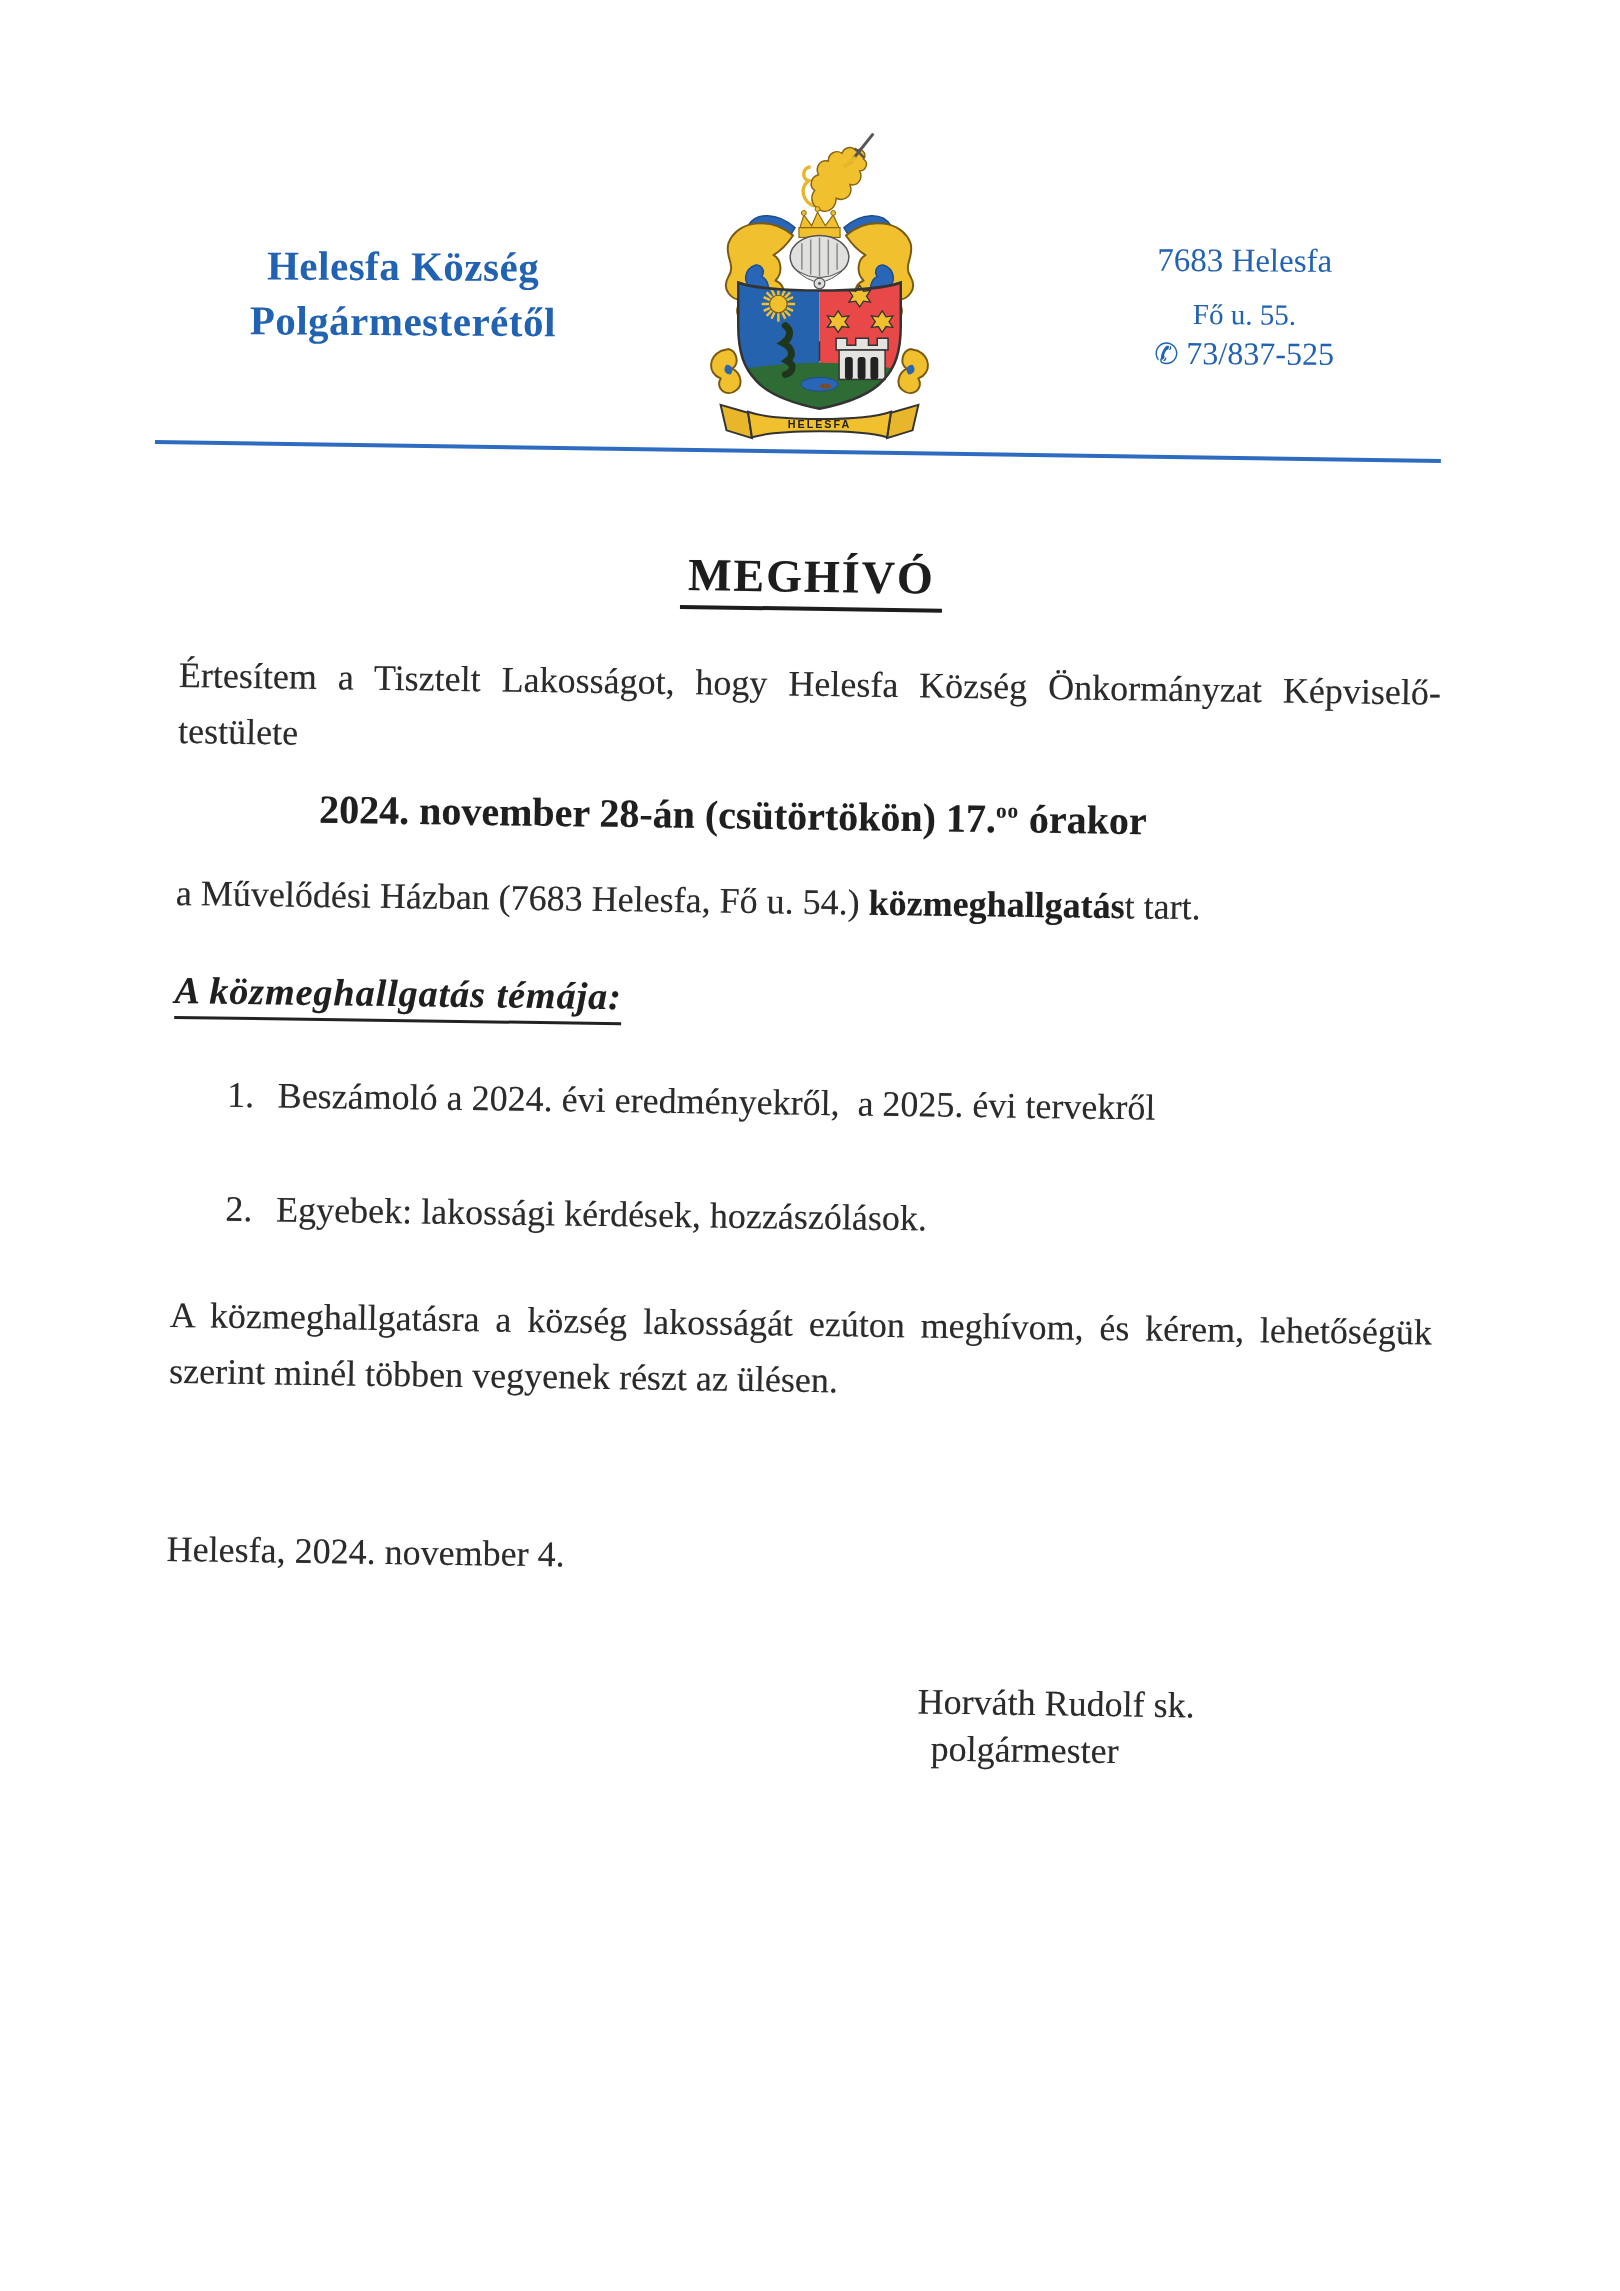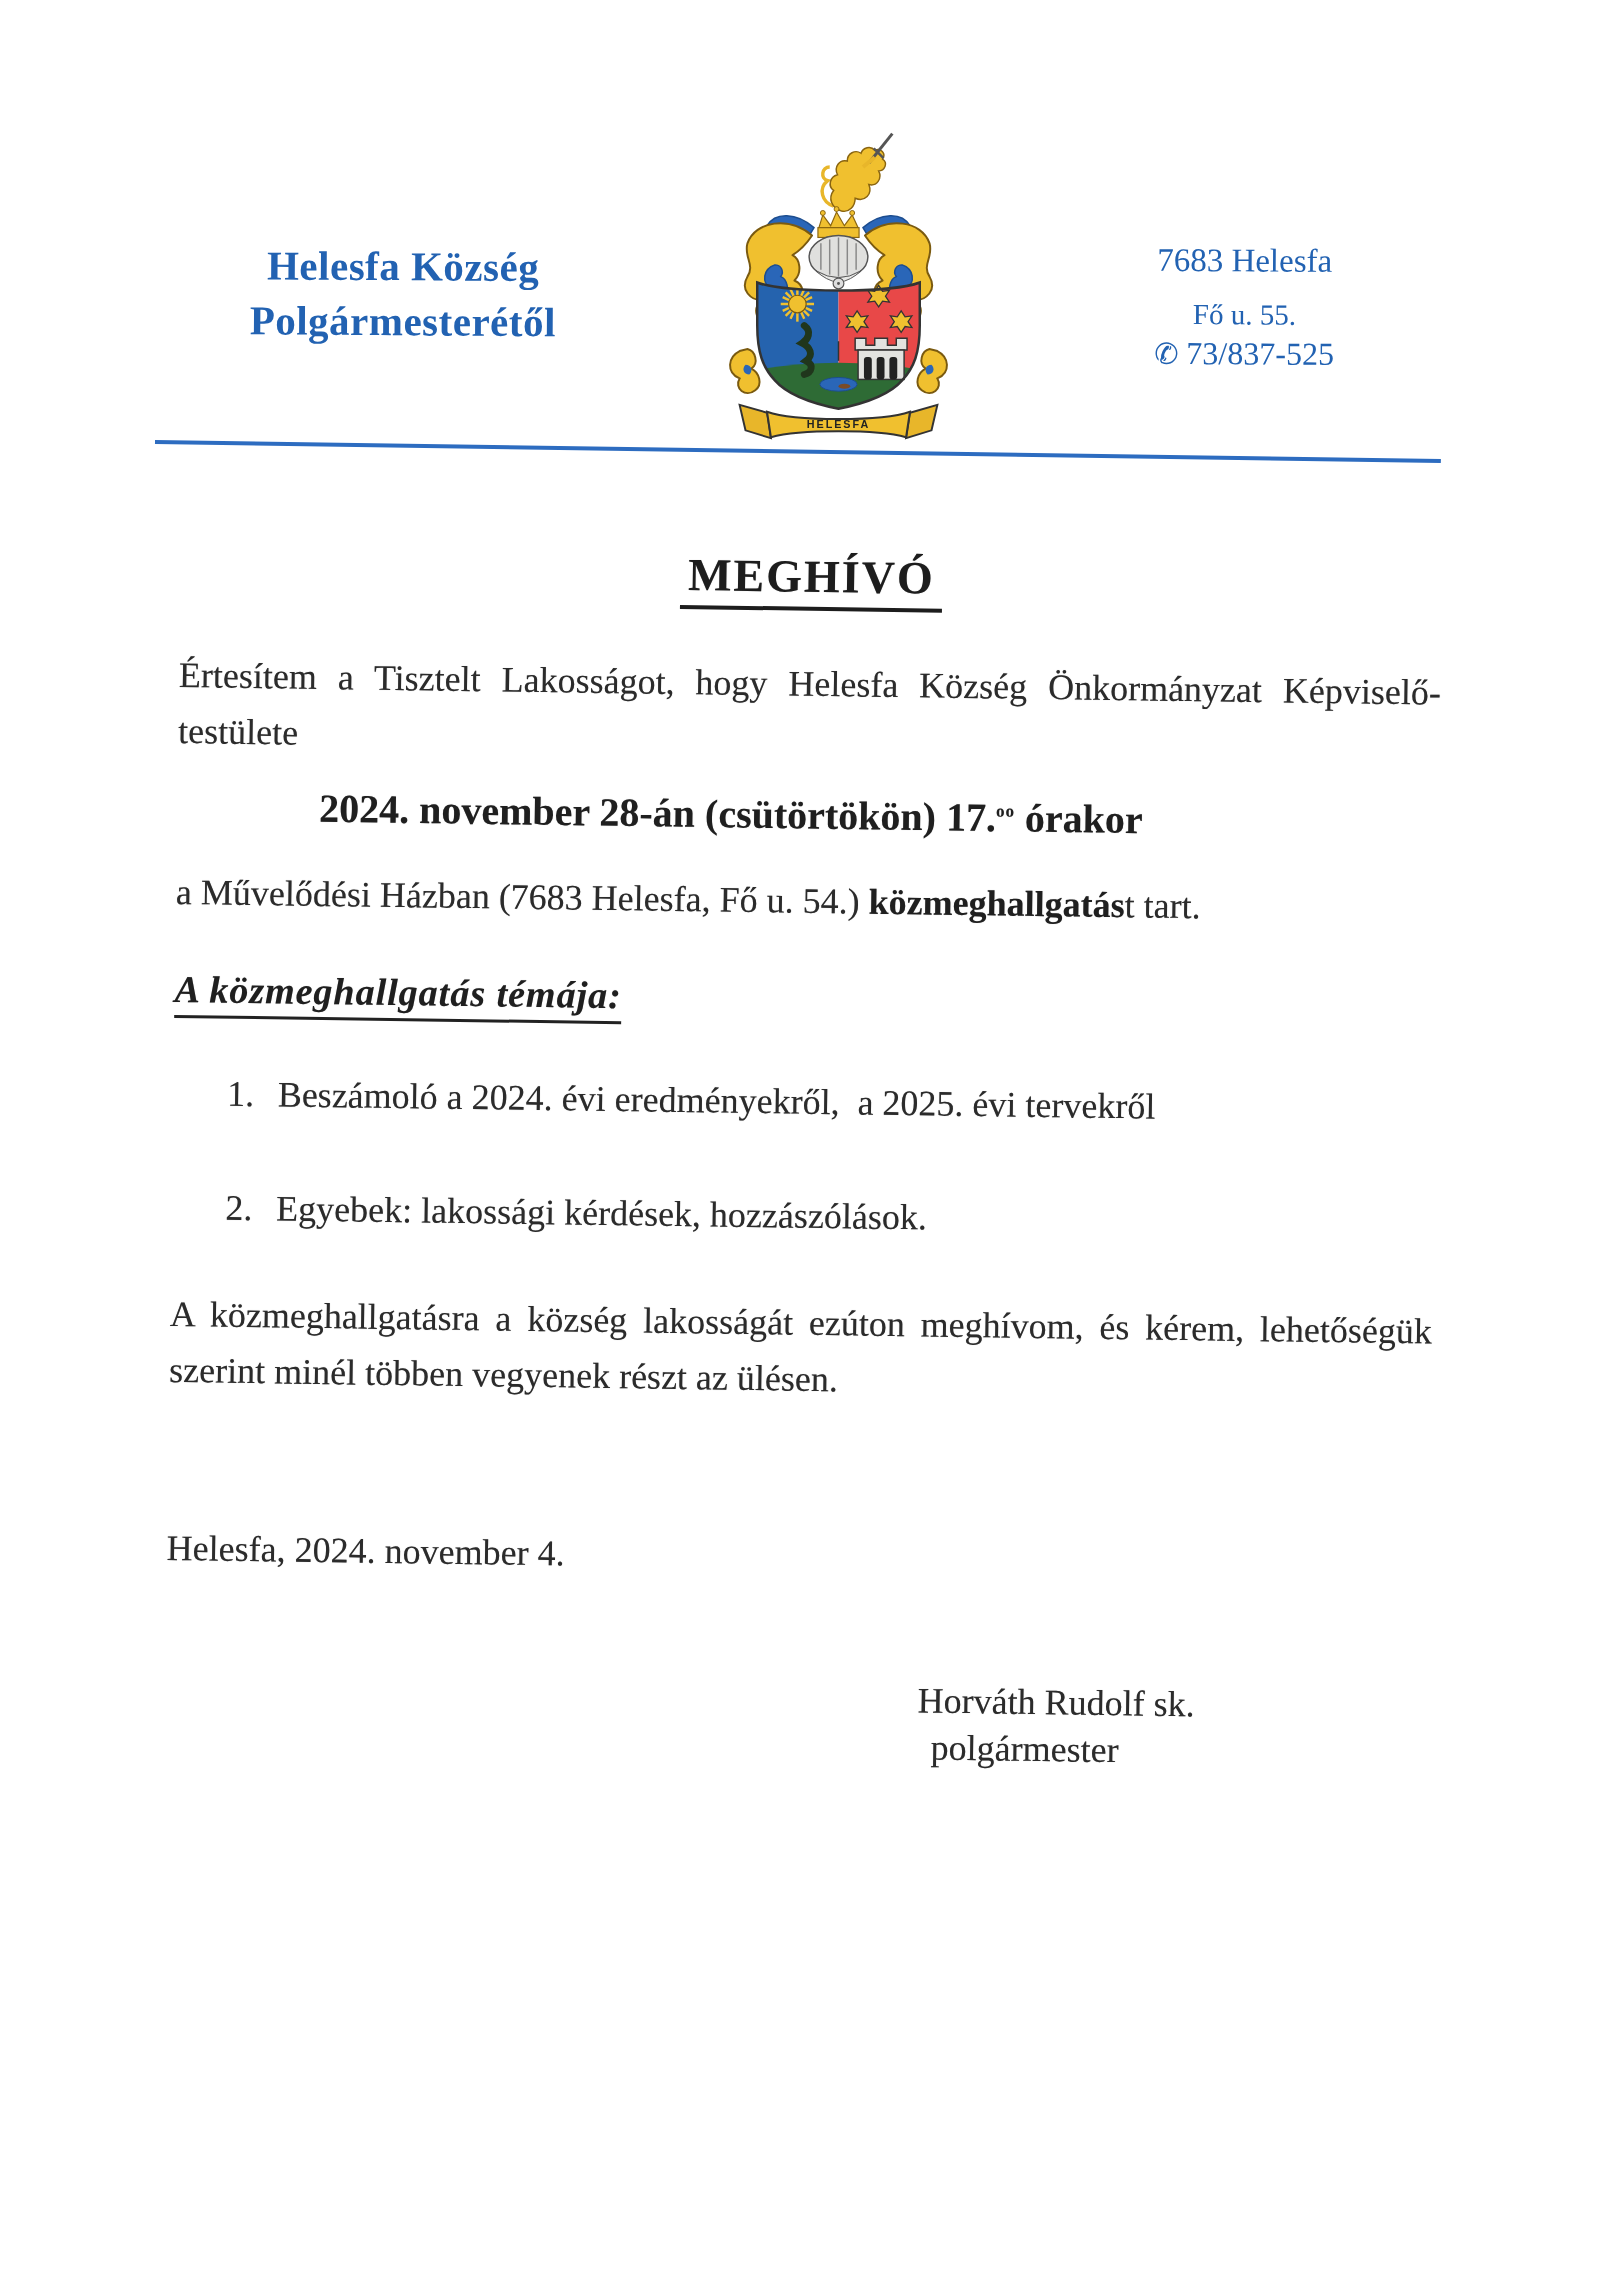--- a/index.html
+++ b/index.html
@@ -27,21 +27,21 @@
   .addr .city   { font-size: 33px; line-height: 39px; }
   .addr .street { font-size: 29px; line-height: 35px; margin-top: 16.7px; }
   .addr .phone  { font-size: 32px; line-height: 39px; margin-top: 2px; }
   .phone-ico { font-family: "DejaVu Sans", sans-serif; font-size: 29px; margin-right: 7.8px; }
 
   .rule {
     position: absolute; left: 155px; top: 440px; width: 1286px; height: 3.9px;
     background: #2d6cc0; transform: rotate(0.85deg); transform-origin: left center;
     z-index: 1;
   }
-  .crest { position: absolute; left: 706px; top: 118px; width: 265px; height: 328px; z-index: 2; }
+  .crest { position: absolute; left: 687px; top: 118px; width: 265px; height: 328px; z-index: 2; }
 
   
   .body {
     position: absolute; left: 181px; top: 529px; width: 1262px;
     transform: rotate(0.8deg); transform-origin: top left;
     text-shadow: 0 0 0.7px rgba(45,45,45,0.45);
   }
   .title { text-align: center; padding-top: 11.8px; margin: 0; }
   .title span {
     font-size: 46px; font-weight: bold; letter-spacing: 2px; color: #1d1d1d;
@@ -49,21 +49,21 @@
   }
   p { margin: 0; }
   .intro {
     margin-top: 53px; font-size: 36px; line-height: 56px;
     text-align: justify;
   }
   .datetime {
     margin-top: 15.7px; margin-left: 142px;
     font-size: 40px; font-weight: bold; color: #1f1f1f; line-height: 51px;
   }
-  .datetime sup { font-size: 17px; vertical-align: 14.7px; letter-spacing: 1px; }
+  .datetime sup { font-size: 21px; vertical-align: 14.7px; letter-spacing: 1px; }
   .location { margin-top: 35px; font-size: 36px; line-height: 51px; }
   .location .b { font-weight: bold; color: #1f1f1f; }
   .topic {
     margin-top: 49px; font-size: 38px; font-style: italic; color: #1f1f1f;
   }
   .topic span { border-bottom: 3.4px solid #222; padding-bottom: 4.9px; letter-spacing: 1px; }
   .agenda { margin-top: 59px; padding-left: 54px; font-size: 36px; }
   .agenda-item { display: flex; margin-bottom: 67px; line-height: 47px; }
   .agenda-item .num { width: 37px; flex: 0 0 37px; margin-right: 13.7px; }
   .closing { margin-top: -11.8px; font-size: 36px; line-height: 56px; text-align: justify; }

